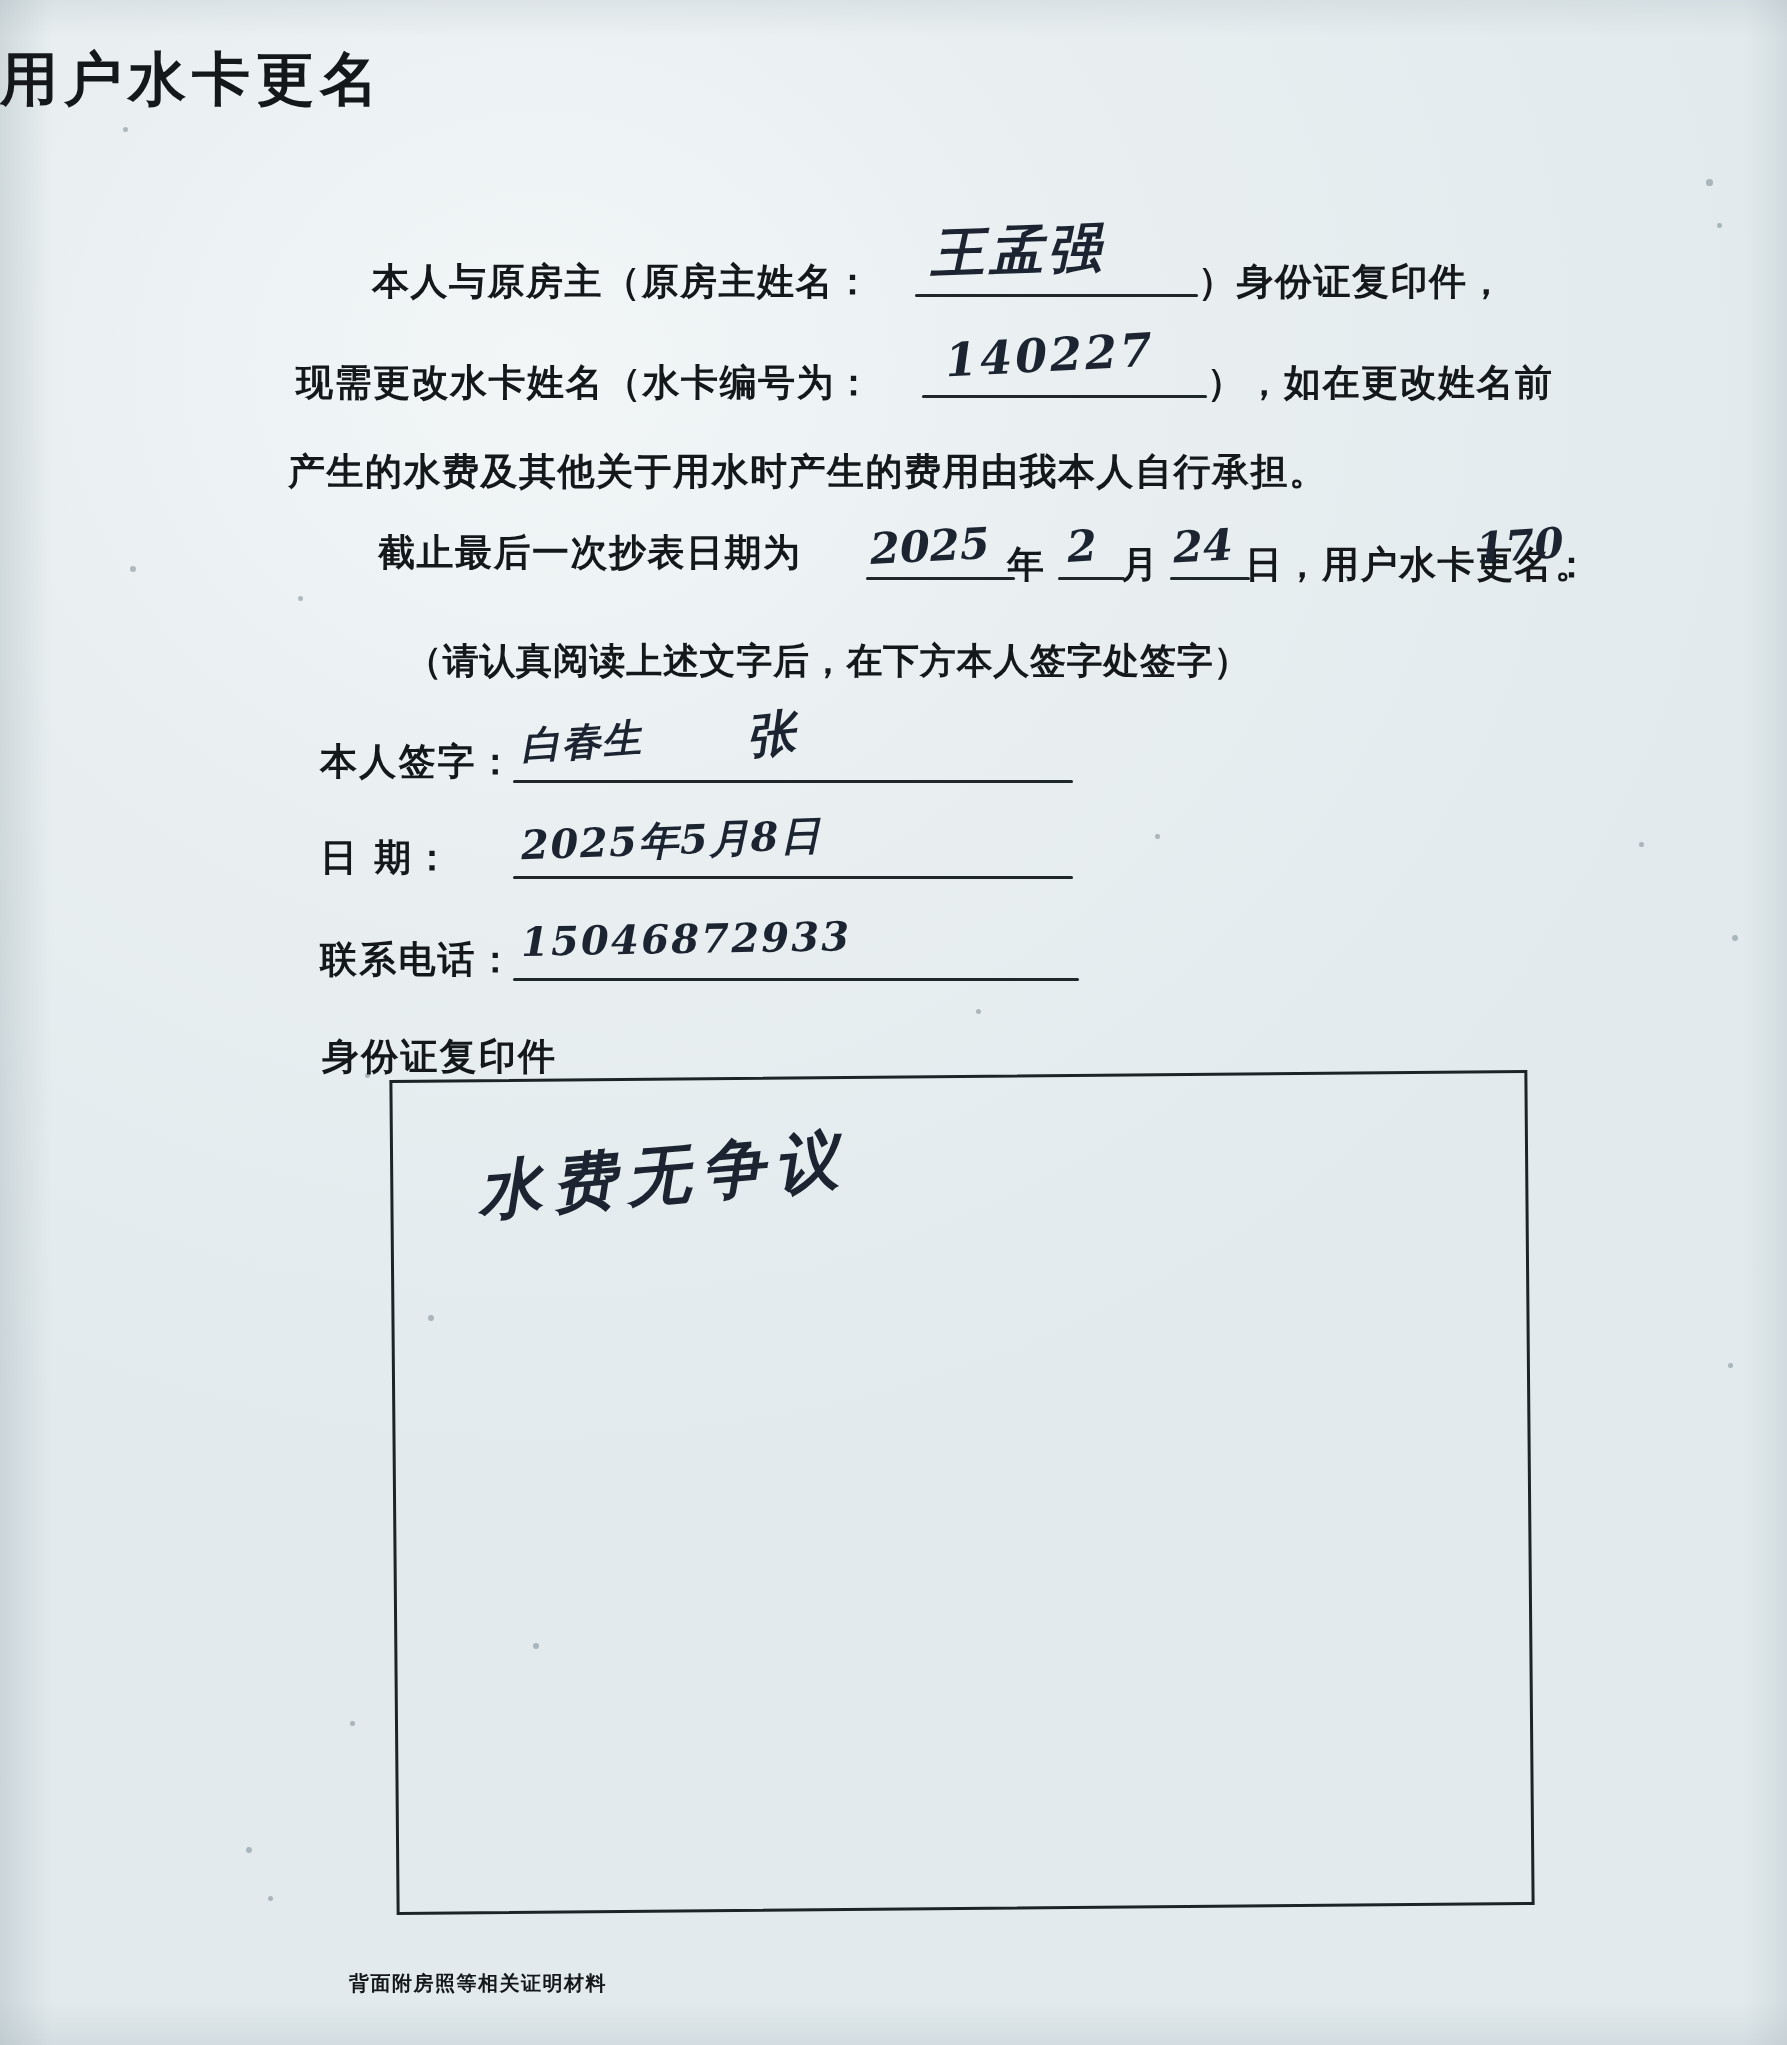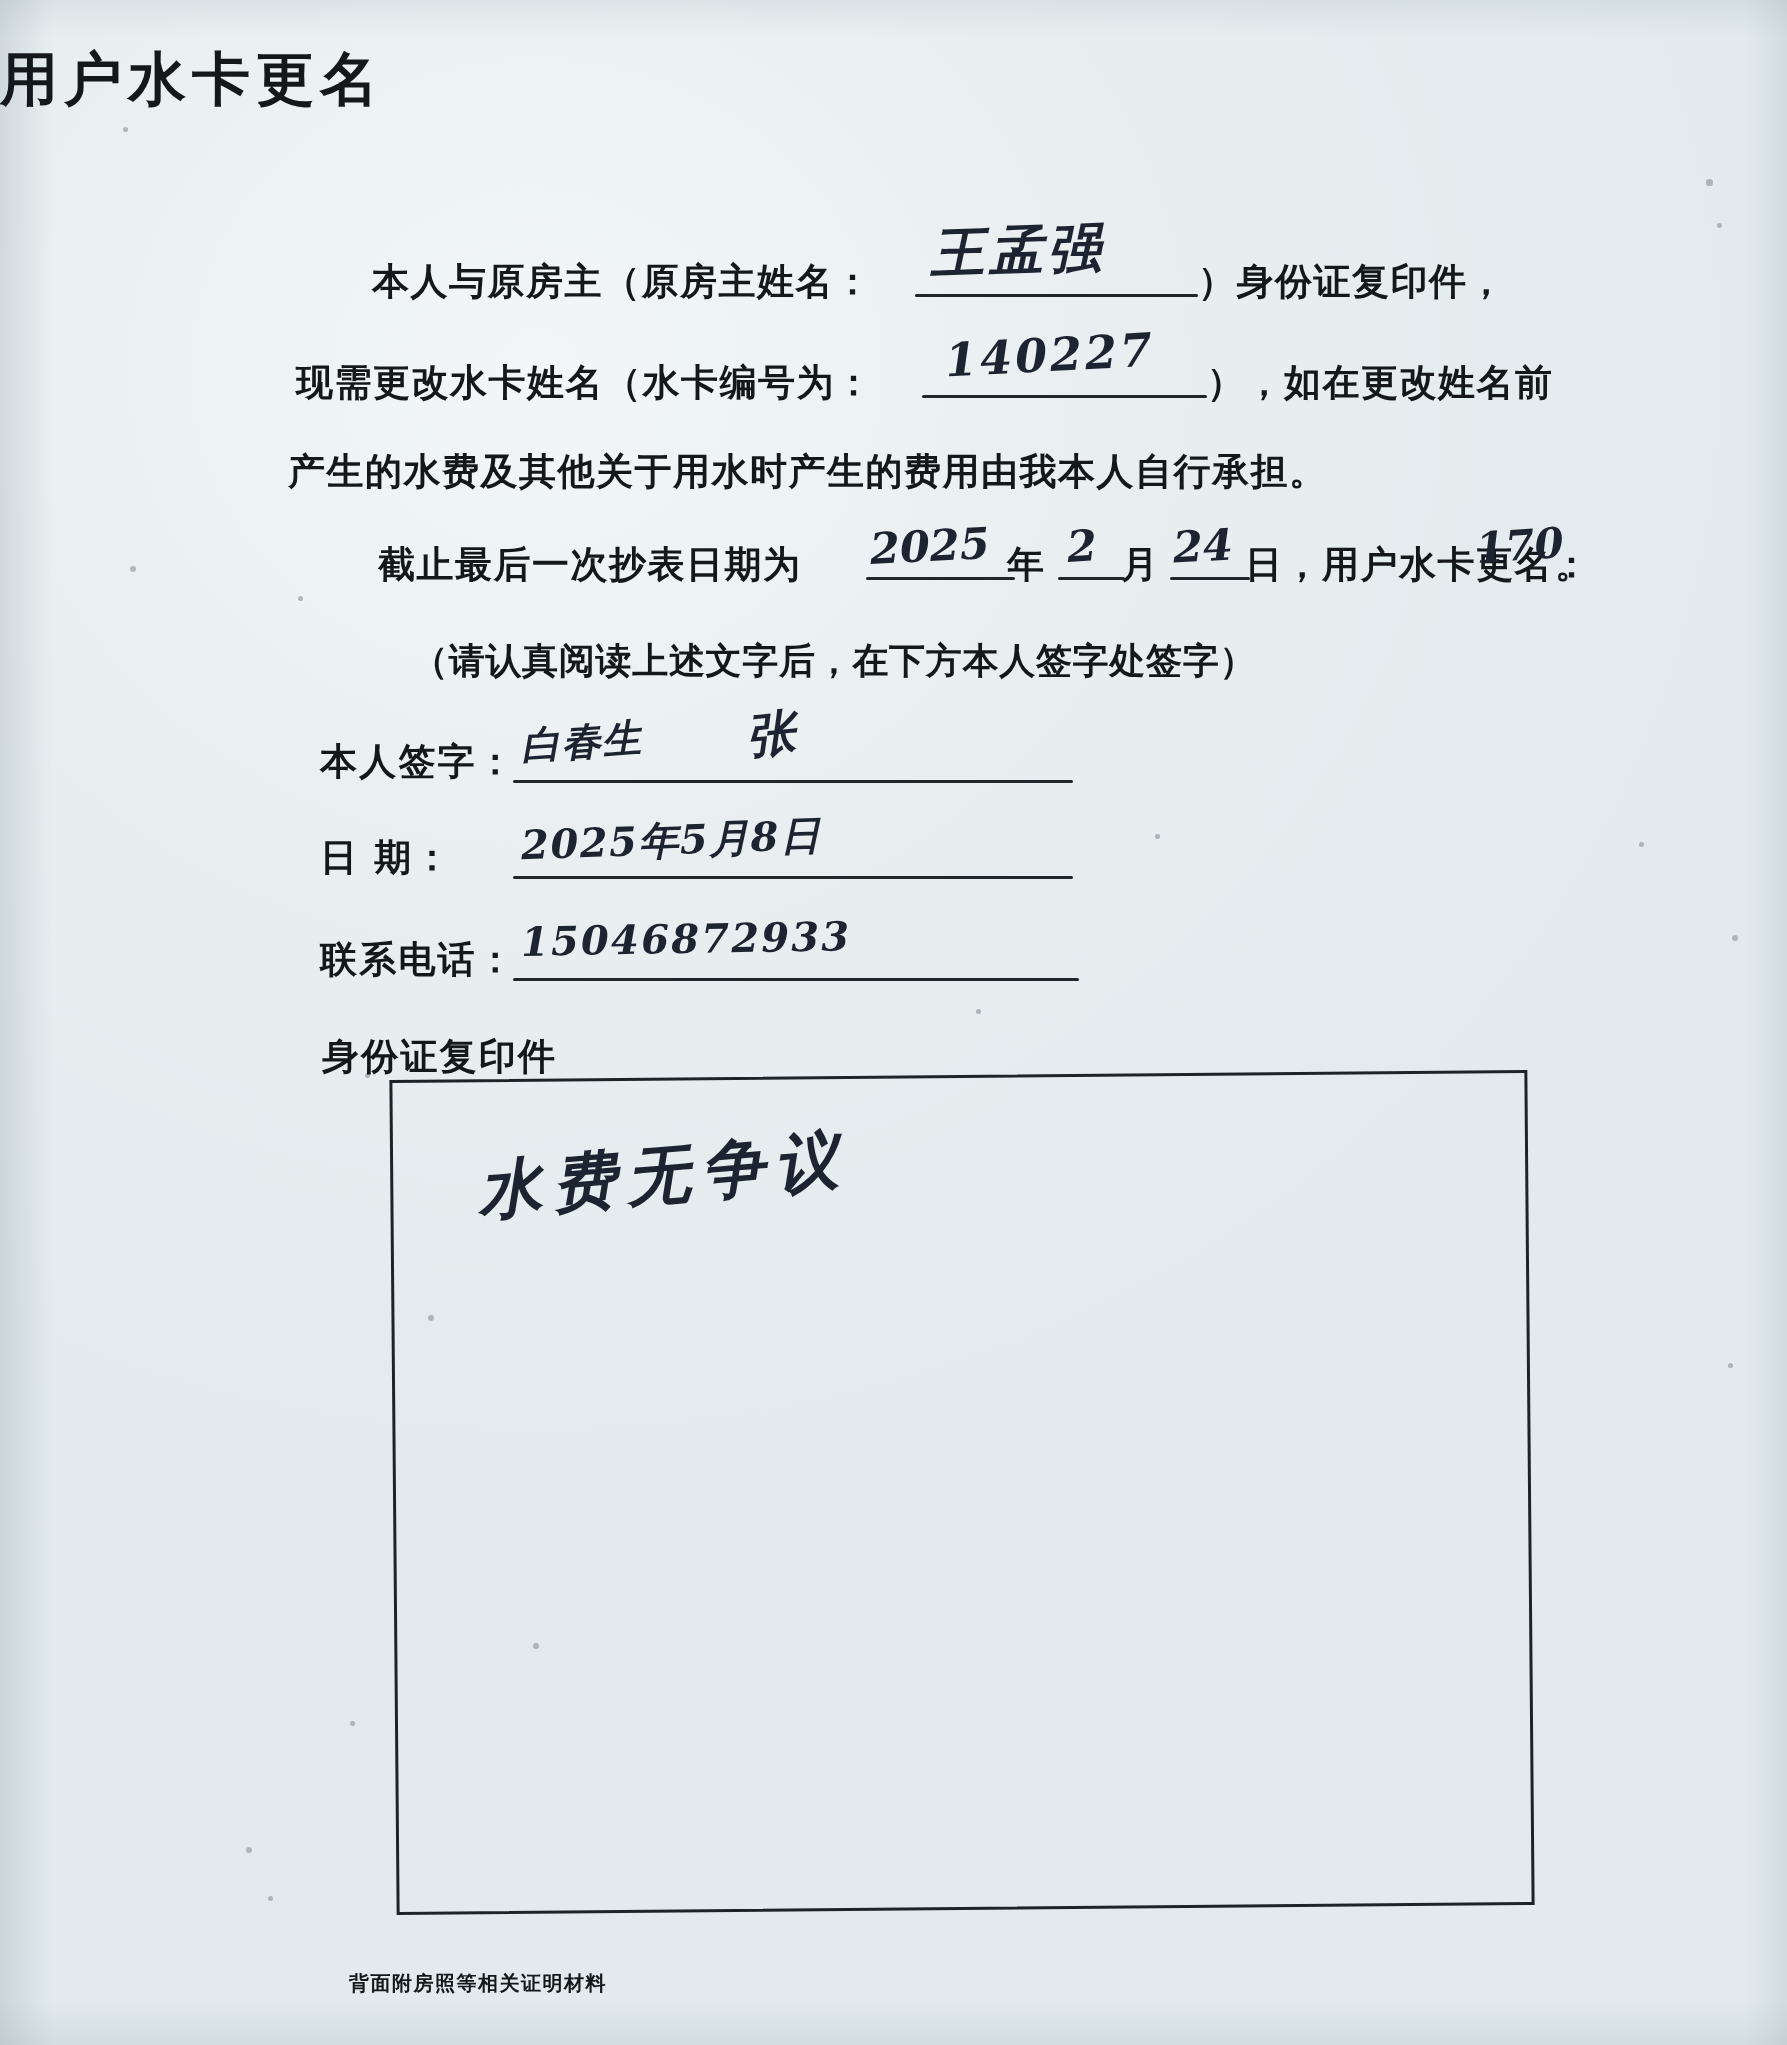--- a/index.html
+++ b/index.html
@@ -154,34 +154,34 @@
   <div class="rule" style="left:915px; top:294px; width:283px;"></div>
   <div class="hand" style="left:930px; top:215px; font-size:54px; transform:rotate(-2deg); letter-spacing:4.5px;">王孟强</div>
 
   <div class="printed body-line" style="left:296px; top:358px;">现需更改水卡姓名（水卡编号为：</div>
   <div class="printed body-line" style="left:1207px; top:358px;">），如在更改姓名前</div>
   <div class="rule" style="left:922px; top:395px; width:285px;"></div>
   <div class="hand" style="left:945px; top:328px; font-size:46px; transform:rotate(-3deg); letter-spacing:3px;">140227</div>
 
   <div class="printed body-line" style="left:288px; top:447px;">产生的水费及其他关于用水时产生的费用由我本人自行承担。</div>
 
-  <div class="printed body-line" style="left:378px; top:540px;">截止最后一次抄表日期为</div>
+  <div class="printed body-line" style="left:378px; top:528px;">截止最后一次抄表日期为</div>
   <div class="hand" style="left:870px; top:521px; font-size:43px; transform:rotate(-3deg);">2025</div>
   <div class="printed body-line" style="left:1007px; top:540px;">年</div>
   <div class="hand" style="left:1067px; top:521px; font-size:43px; transform:rotate(-4deg);">2</div>
   <div class="printed body-line" style="left:1121px; top:540px;">月</div>
   <div class="hand" style="left:1173px; top:521px; font-size:43px; transform:rotate(-3deg);">24</div>
   <div class="printed body-line" style="left:1245px; top:540px;">日，用户水卡更名：</div>
   <div class="hand" style="left:1476px; top:521px; font-size:42px; transform:rotate(-4deg);">170</div>
   <div class="printed body-line" style="left:1555px; top:540px;">。</div>
   <div class="rule" style="left:866px; top:577px; width:149px;"></div>
   <div class="rule" style="left:1058px; top:577px; width:67px;"></div>
   <div class="rule" style="left:1170px; top:577px; width:80px;"></div>
 
-  <div class="printed note-line" style="left:406px; top:637px;margin-left:6px;">（请认真阅读上述文字后，在下方本人签字处签字）</div>
+  <div class="printed note-line" style="left:406px; top:637px;">（请认真阅读上述文字后，在下方本人签字处签字）</div>
 
   <div class="printed field-label" style="left:320px; top:737px;">本人签字：</div>
   <div class="rule" style="left:513px; top:780px; width:560px;"></div>
   <div class="hand" style="left:521px; top:715px; font-size:39px; transform:rotate(-4deg); letter-spacing:1.5px;">白春生</div>
   <div class="hand" style="left:746px; top:702px; font-size:49px; transform:rotate(-6deg);">张</div>
 
   <div class="printed field-label" style="left:320px; top:833px;">日    期：</div>
   <div class="rule" style="left:513px; top:876px; width:560px;"></div>
   <div class="hand" style="left:521px; top:813px; font-size:40px; transform:rotate(-2deg); letter-spacing:1.5px;">2025年5月8日</div>
 

